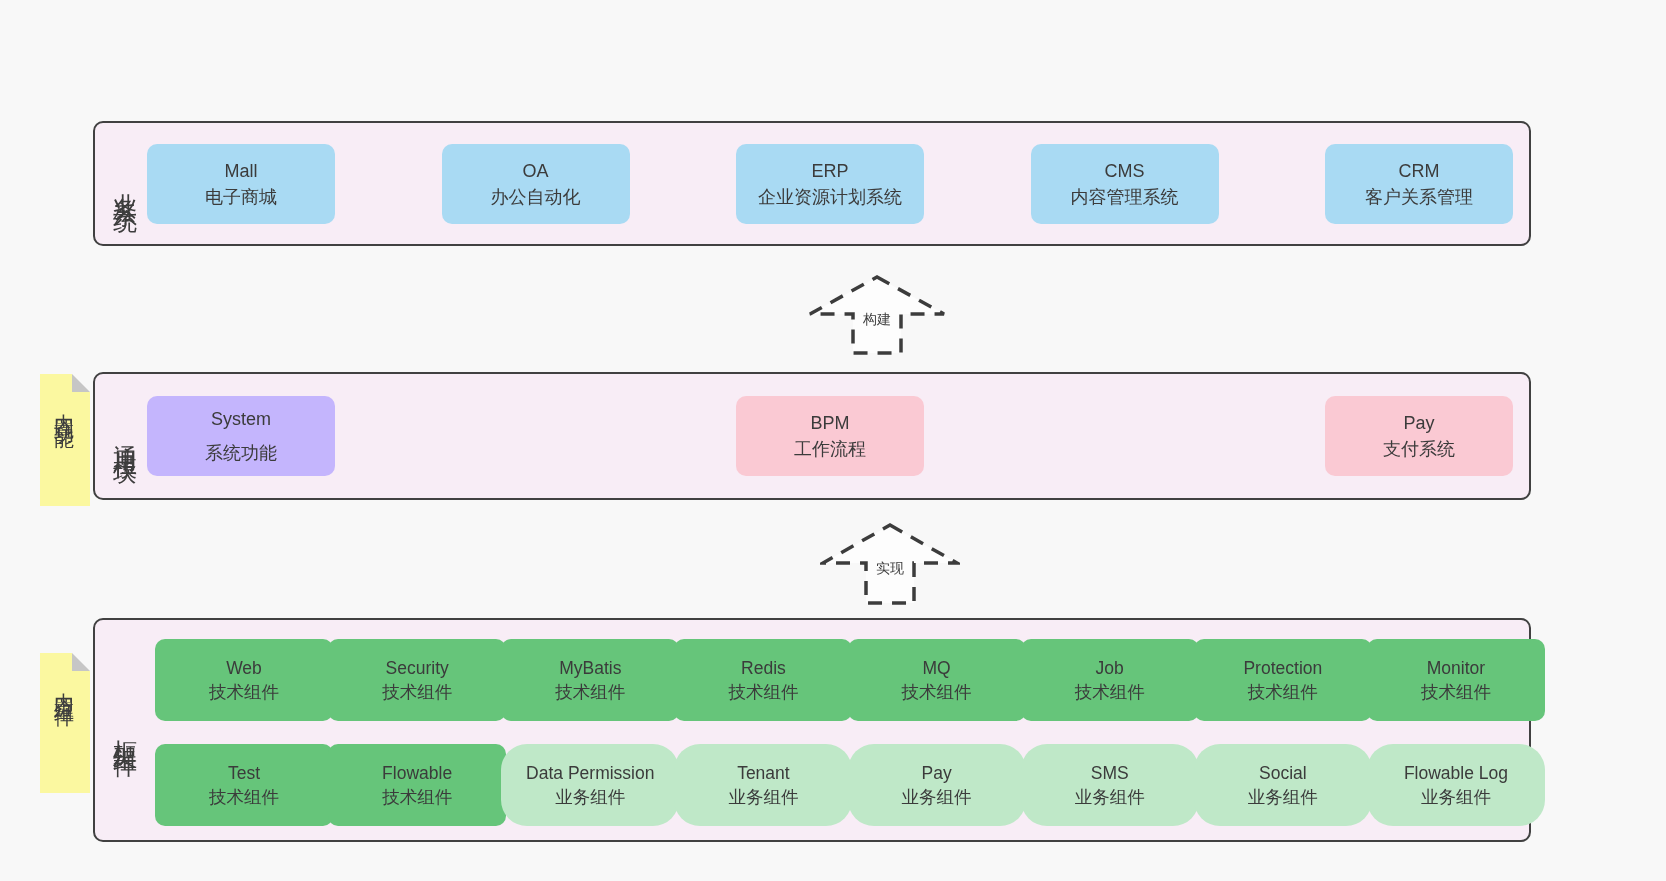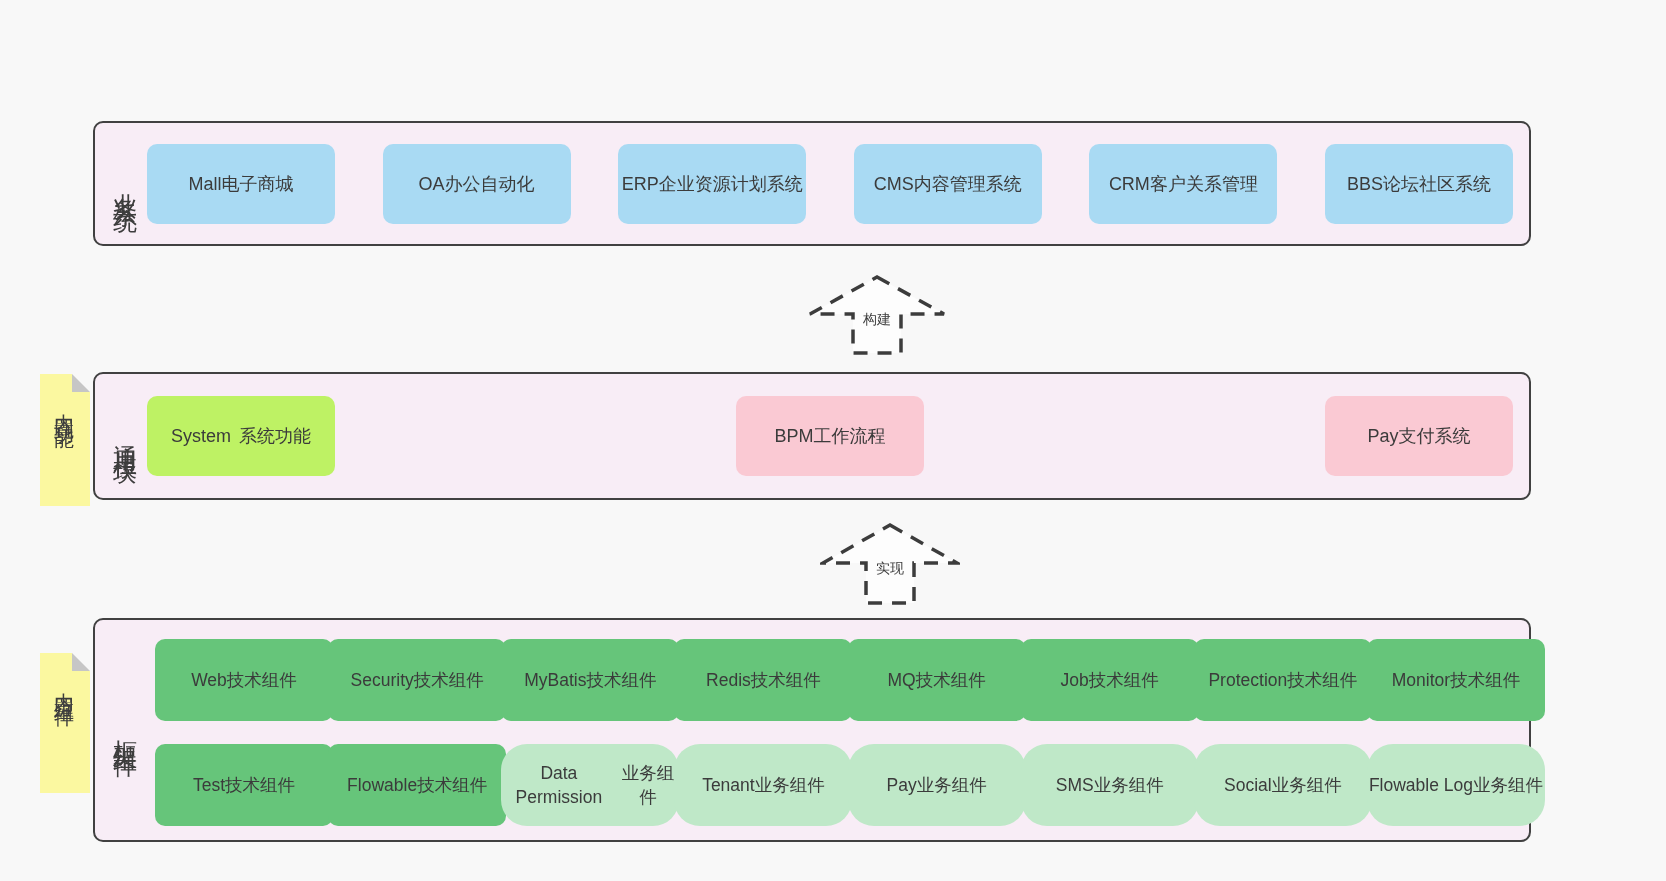--- a/index.html
+++ b/index.html
@@ -46,30 +46,30 @@
     display:flex;
     justify-content:space-between;
     align-items:center;
   }
   .box {
     box-sizing:border-box;
     width:188px;
     height:80px;
     border-radius:10px;
     display:flex;
-    flex-direction:row;
+    flex-direction:column;
     justify-content:center;
     align-items:center;
     text-align:center;
     font-size:18px;
     line-height:26px;
     color:#3b3b3b;
   }
   .box.blue  { background:#a9daf3; }
-  .box.red   { background:#bef264;gap:8px; }
+  .box.red   { background:#c4b5fd;gap:8px; }
   .box.pink  { background:#fac9d3; }
   .box.green { background:#66c57a; }
   .box.lightgreen { background:#bfe8c8;border-radius:26px; }
 
   .grid {
     position:absolute;
     left:60px; right:12px; top:19px;
     display:grid;
     grid-template-columns:repeat(8, 150px);
     justify-content:space-between;
@@ -142,24 +142,20 @@
         <div>企业资源计划系统</div>
       </div>
       <div class="box blue">
         <div>CMS</div>
         <div>内容管理系统</div>
       </div>
       <div class="box blue">
         <div>CRM</div>
         <div>客户关系管理</div>
       </div>
-      <div class="box blue">
-        <div>BBS</div>
-        <div>论坛社区系统</div>
-      </div>
     </div>
   </div>
 
   <div class="arrow" id="arrow1">
     <svg viewBox="0 0 140 82">
       <polygon points="70,3 137,40 94,40 94,79 46,79 46,40 3,40" fill="#fdfdfd" stroke="#3c3c3c" stroke-width="3.5" stroke-dasharray="14 10" stroke-linejoin="miter"></polygon>
     </svg>
     <span class="arrow-label">构建</span>
   </div>
 

